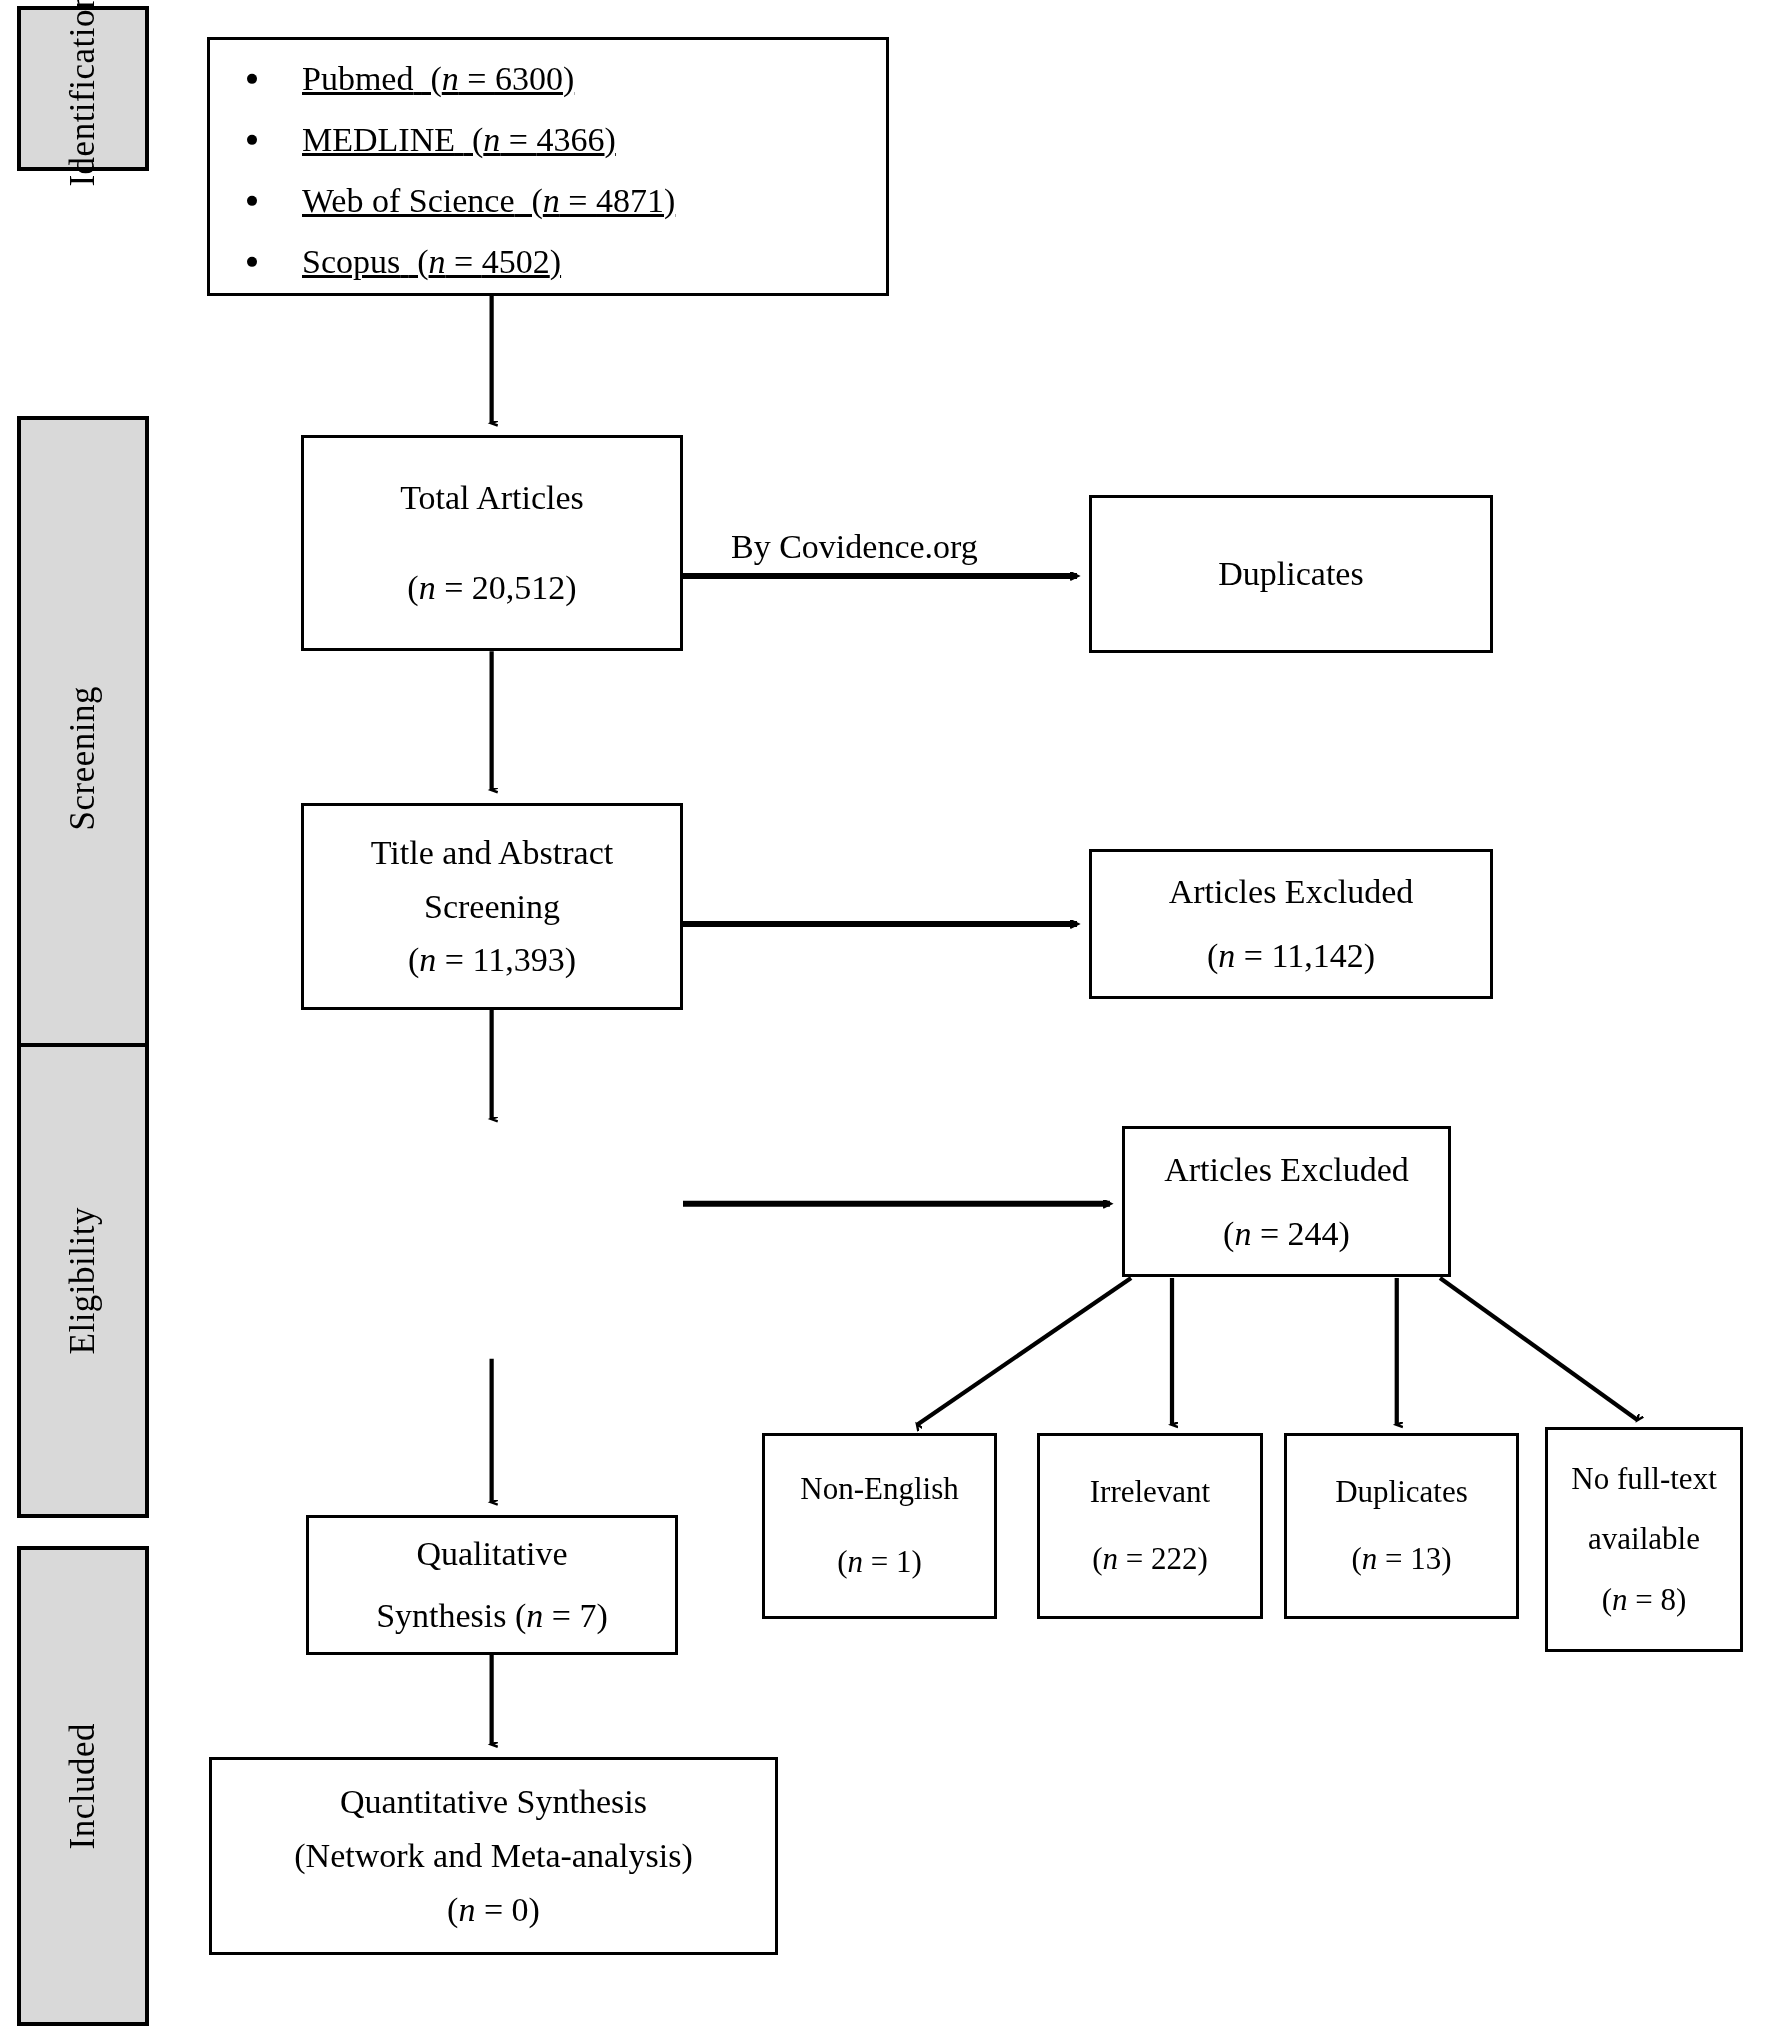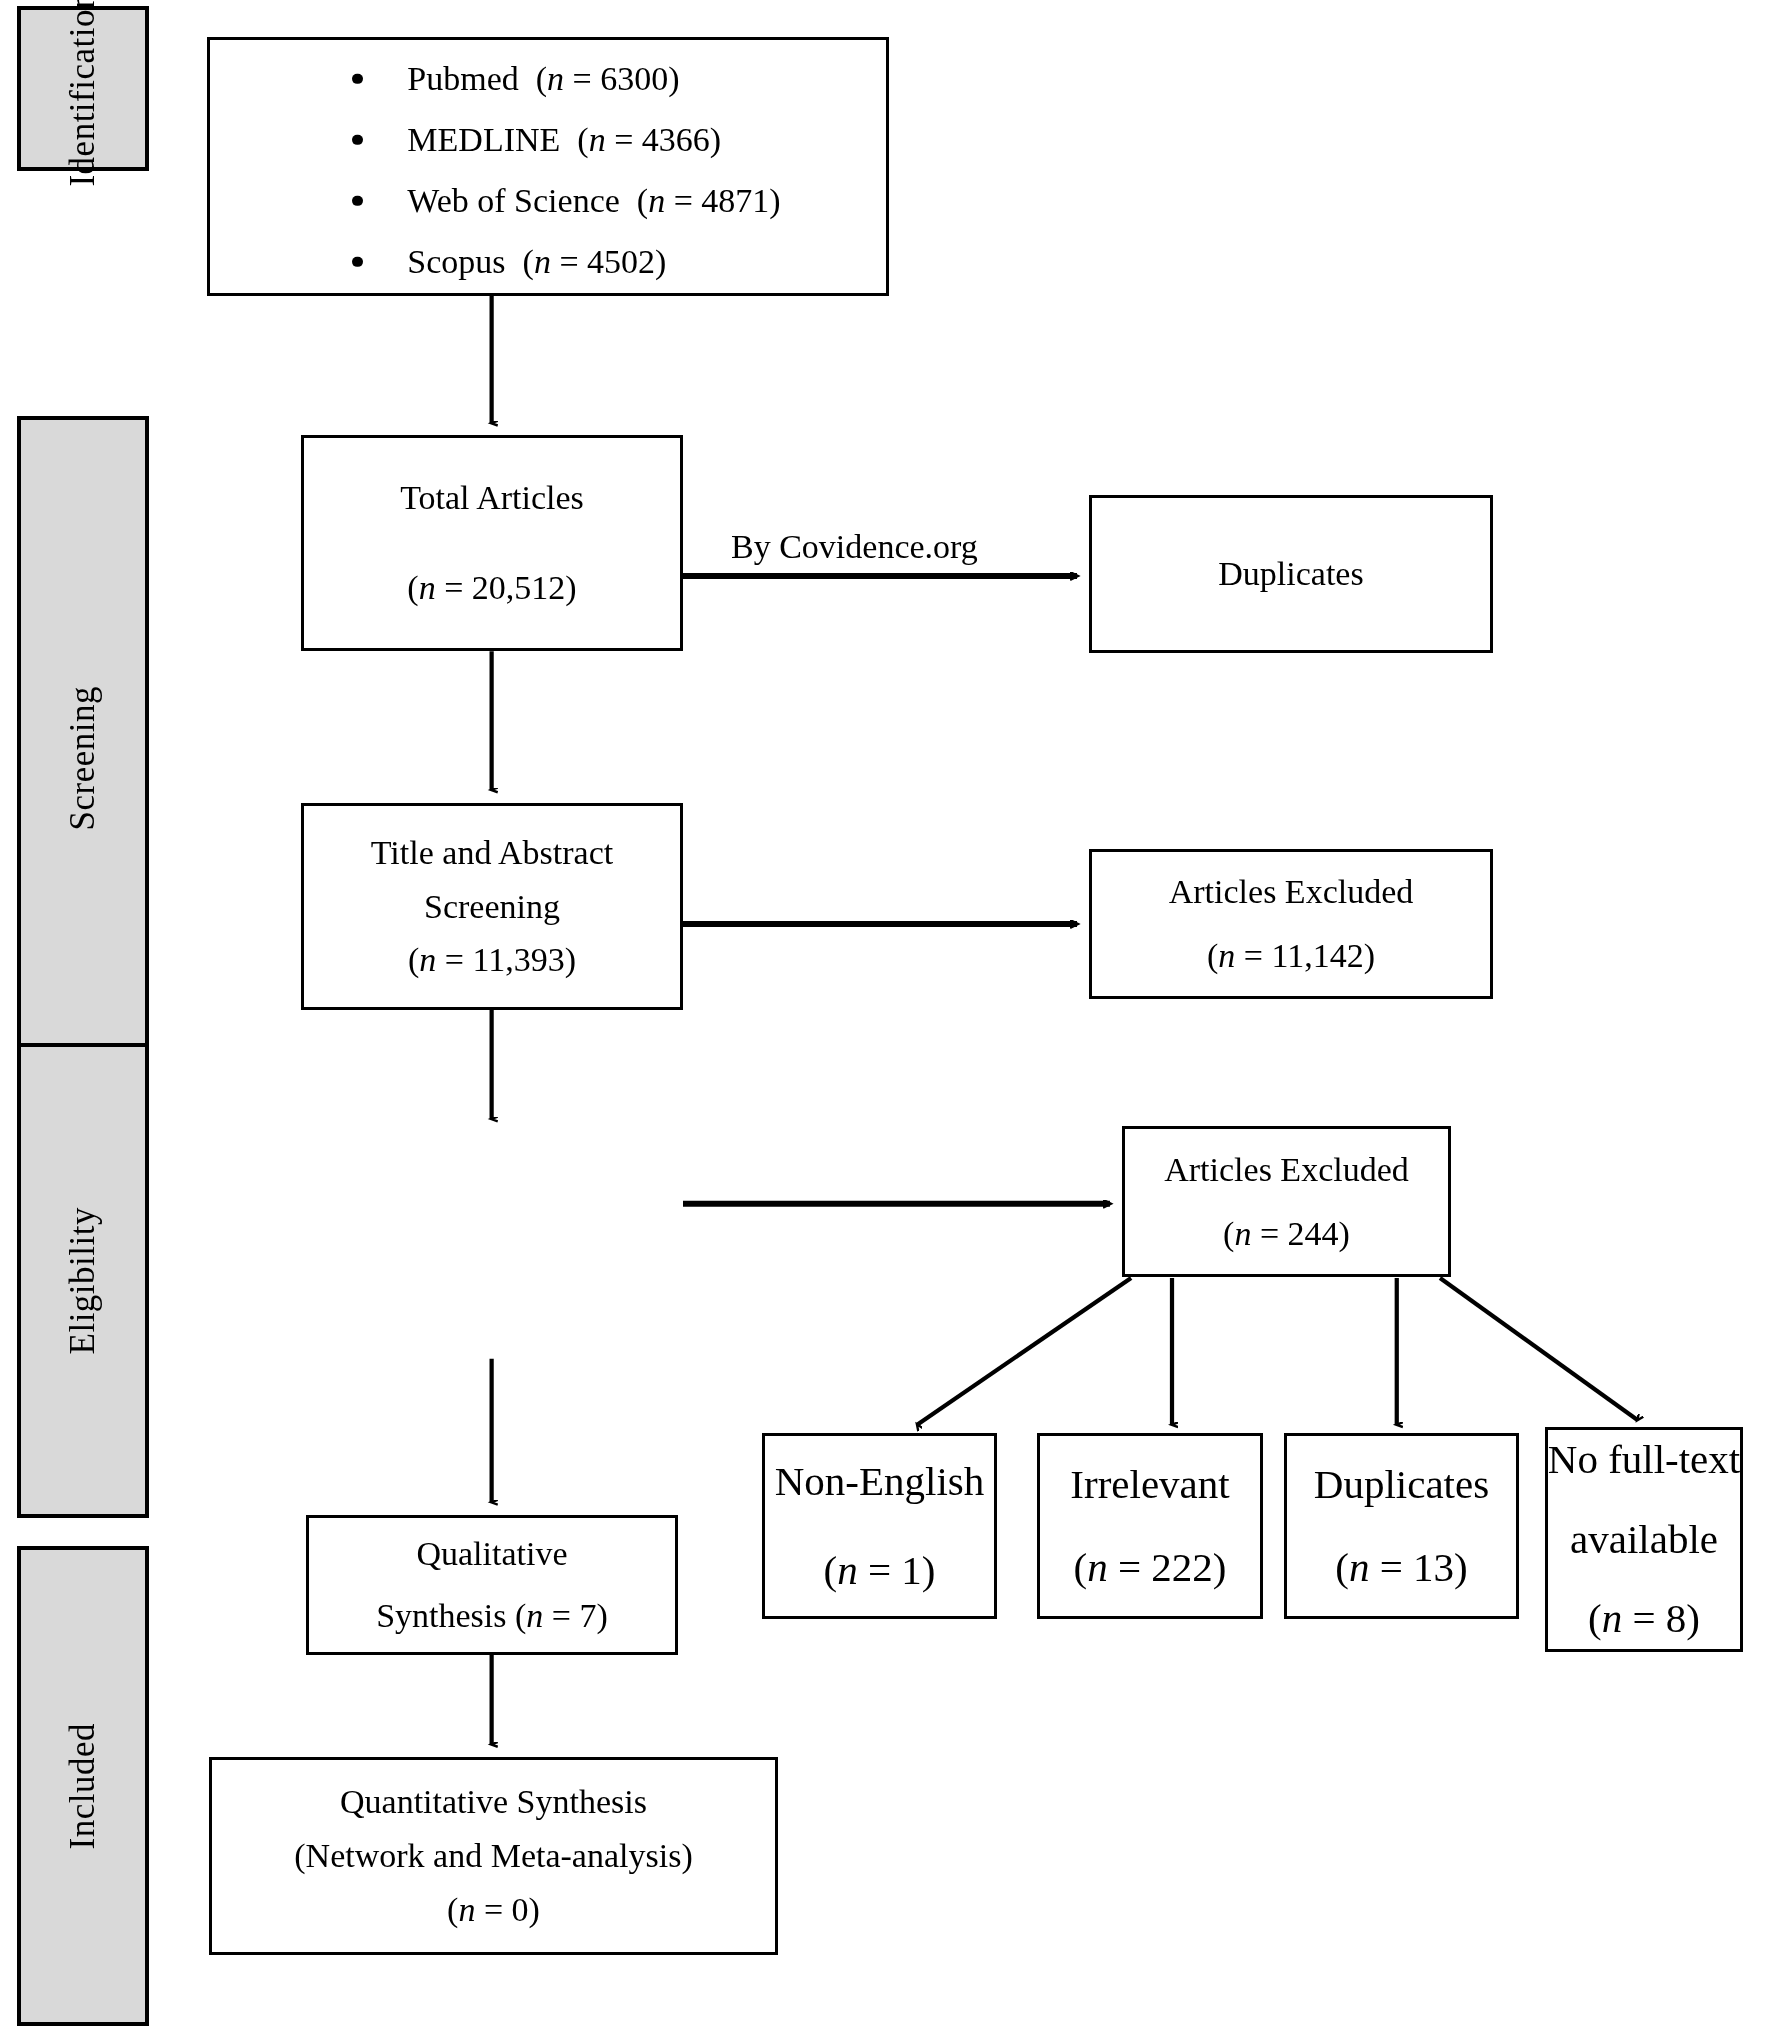--- a/index.html
+++ b/index.html
@@ -44,26 +44,27 @@
     display: flex;
     flex-direction: column;
     align-items: center;
     justify-content: center;
     text-align: center;
     font-size: 34px;
     line-height: 1.58;
     padding: 3.8px 8.5px;
   }
   .fbox .ln { display: block; white-space: nowrap; }
-  .fbox.small { font-size: 41px; }
+  .fbox.small { font-size: 31px; }
   
   .srcbox {
-    align-items: center;
+    align-items: flex-start;
     justify-content: flex-start;
     padding: 21.6px 0 0 0;
+    text-decoration: underline;
   }
   .srclist {
     list-style: none;
     margin: 0;
     padding: 0 0 0 92px;
     text-align: left;
   }
   .srclist li {
     position: relative;
     font-size: 34px;

